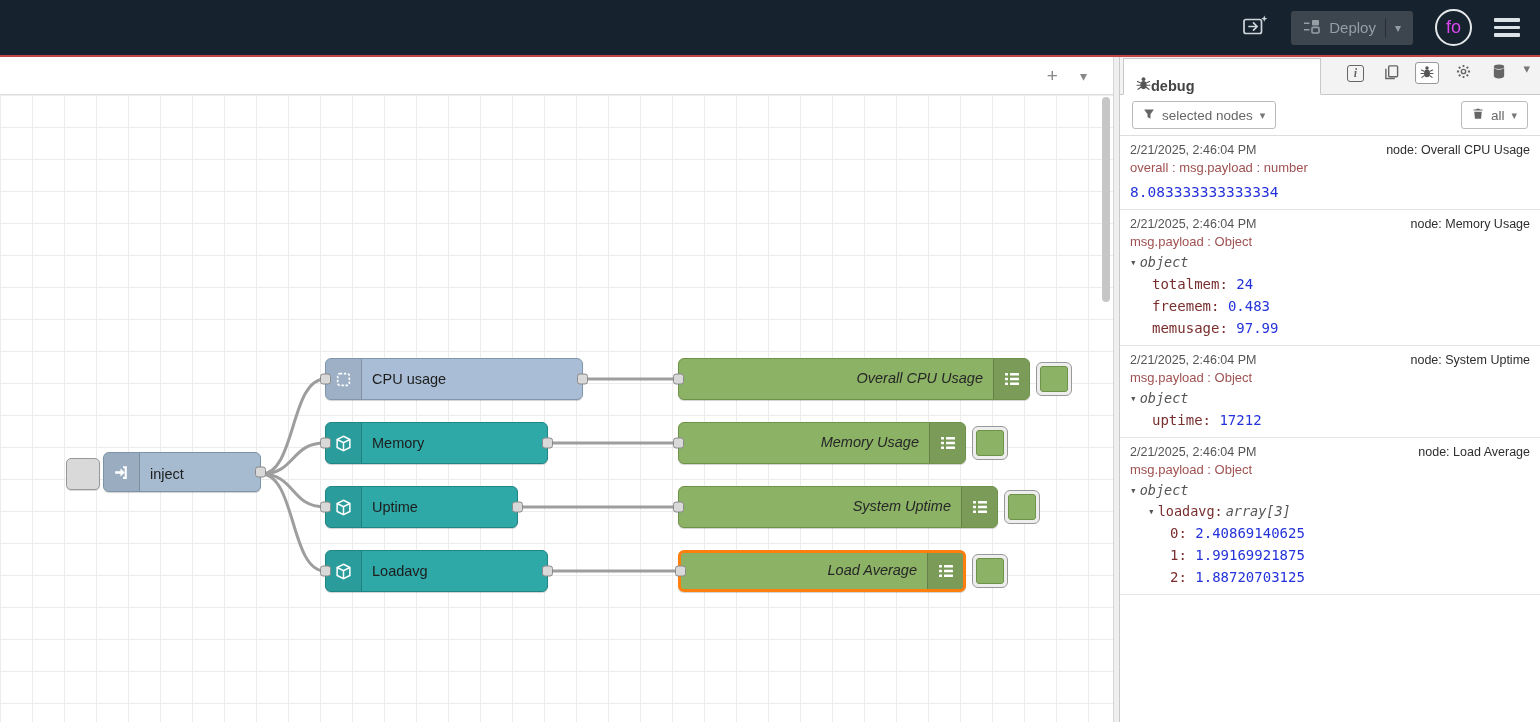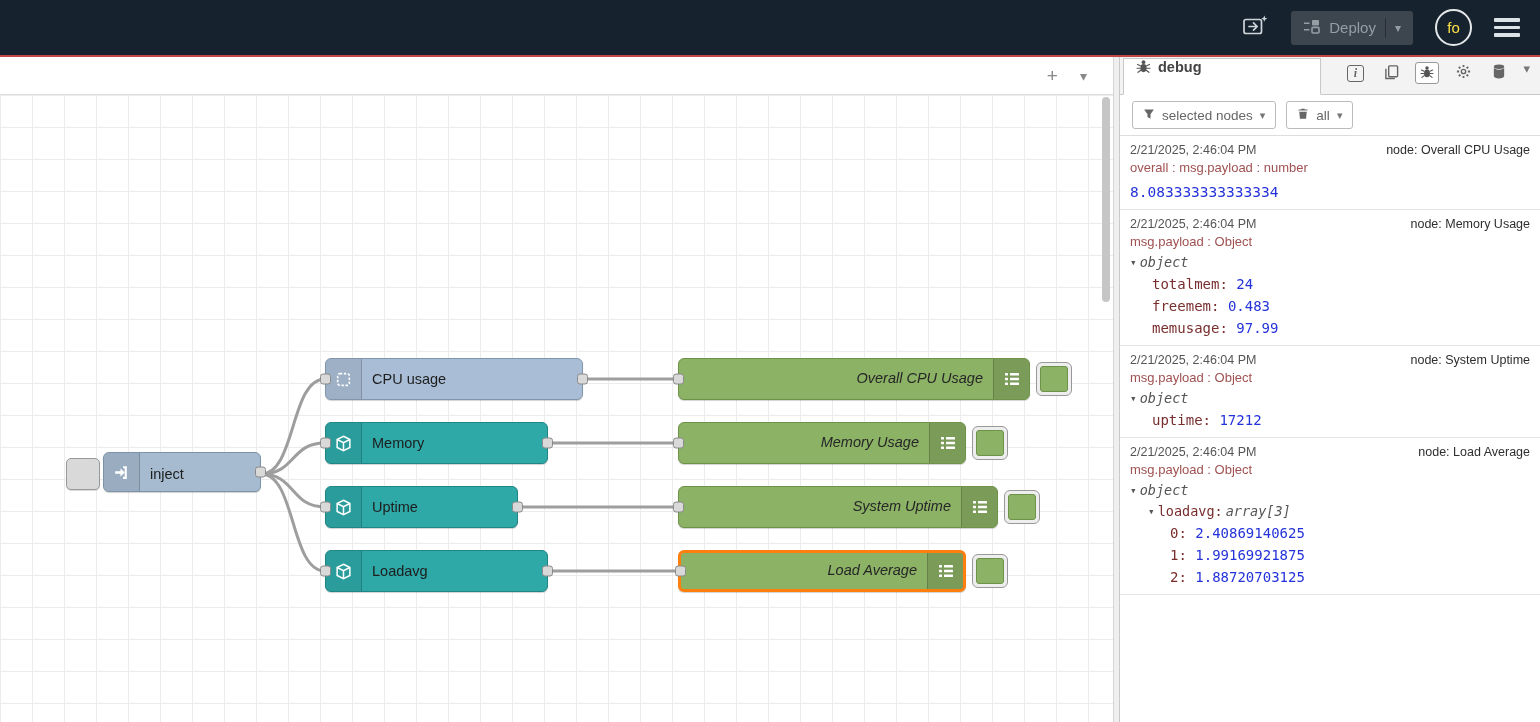--- a/index.html
+++ b/index.html
@@ -15,22 +15,22 @@
 
   
   .header{position:absolute;left:0;top:0;right:0;height:57px;background:var(--header);
     border-bottom:2px solid var(--redline);display:flex;align-items:center;justify-content:flex-end;
     gap:22px;padding:0 20px;}
   .hbtn{background:none;border:none;color:#cdd5db;cursor:pointer;display:flex;align-items:center}
   .deploy{display:flex;align-items:center;gap:9px;background:#3d464f;color:#959da5;height:34px;
     padding:0 12px;border-radius:3px;font-size:15px;border:none;cursor:default}
   .dsep{width:1px;height:20px;background:rgba(0,0,0,0.35)}
   .deploy .caret{font-size:12px;color:#959da5}
-  .avatar{width:37px;height:37px;border:2px solid #e4e8ea;border-radius:50%;color:#fde047;
-    display:flex;align-items:center;justify-content:center;font-size:15px;cursor:pointer}
+  .avatar{width:37px;height:37px;border:2px solid #e4e8ea;border-radius:50%;color:#d946ef;
+    display:flex;align-items:center;justify-content:center;font-size:18px;cursor:pointer}
   .menu{width:26px;background:none;border:none;cursor:pointer;display:flex;flex-direction:column;gap:4px}
   .menu span{display:block;height:3.5px;background:#dde2e6;border-radius:1px}
 
   
   .workspace{position:absolute;left:0;top:57px;width:1113px;bottom:0;background:#fff}
   .ws-toolbar{position:absolute;left:0;top:0;right:0;height:38px;background:#fff;border-bottom:1px solid #ddd;
     display:flex;align-items:center;justify-content:flex-end;gap:22px;padding:0 26px;z-index:6}
   .ws-toolbar button{background:none;border:none;color:#888;font-size:19px;cursor:pointer;line-height:1}
   .ws-toolbar .caret{font-size:14px}
   .canvas{position:absolute;left:0;top:38px;right:0;bottom:0;background-color:#fff;
@@ -61,29 +61,29 @@
   .dbg-toggle{position:absolute;width:36px;height:34px;background:#eee;border:1px solid #999;border-radius:6px;padding:3px;cursor:pointer}
   .dbg-toggle .inner{display:block;width:100%;height:100%;background:var(--green);border:1px solid var(--green-bd);border-radius:3px}
 
   
   .divider{position:absolute;left:1113px;top:57px;width:7px;bottom:0;background:#efefef;border-left:1px solid #d5d5d5;border-right:1px solid #c9c9c9;cursor:col-resize}
 
   
   .sidebar{position:absolute;left:1120px;top:57px;right:0;bottom:0;background:#fff;display:flex;flex-direction:column}
   .sb-tabs{height:38px;background:#f3f3f3;border-bottom:1px solid #c9c9c9;display:flex;align-items:flex-end;flex-shrink:0}
   .sb-tab{height:37px;margin-left:3px;margin-bottom:-1px;background:#fff;border:1px solid #c9c9c9;border-bottom:1px solid #fff;
-    width:198px;display:flex;align-items:flex-start;gap:7px;padding:0 12px;font-size:14.5px;font-weight:700;color:#444;cursor:pointer}
+    width:198px;display:flex;align-items:flex-end;padding:0 12px;font-size:14.5px;font-weight:700;color:#444;cursor:pointer}
   .sb-icons{display:flex;align-items:center;gap:12px;margin-left:auto;padding:0 10px 9px 0;color:#666}
   .icon-btn{background:none;border:none;color:#666;cursor:pointer;display:flex;align-items:center;justify-content:center;width:24px;height:22px}
   .icon-btn.active{border:1px solid #999;border-radius:3px;background:#fff}
   .info-box{display:inline-flex;align-items:center;justify-content:center;width:17px;height:17px;border:1.5px solid #666;border-radius:3px;
     font-family:"Liberation Serif",serif;font-style:italic;font-weight:700;font-size:12px;line-height:1}
   .sb-caret{color:#777;font-size:13px;background:none;border:none;cursor:pointer;padding-bottom:9px}
 
-  .sb-filter{height:41px;border-bottom:1px solid #ddd;display:flex;align-items:center;justify-content:flex-start;gap:10px;padding:0 12px;flex-shrink:0}
+  .sb-filter{height:41px;border-bottom:1px solid #ddd;display:flex;align-items:center;justify-content:space-between;gap:10px;padding:0 12px;flex-shrink:0}
   .filter-btn{display:flex;align-items:center;gap:7px;height:28px;padding:0 10px;border:1px solid #bbb;border-radius:3px;
     background:#fff;color:#666;font-size:13.5px;cursor:pointer}
   .filter-btn .caret{font-size:11px;color:#777}
 
   .sb-messages{flex:1;overflow:hidden}
   .msg{padding:7px 10px 9px;border-bottom:1px solid #e4e4e4}
   .msg-head{display:flex;justify-content:space-between;align-items:center;font-size:12.5px;color:#555;gap:8px}
   .node-ref{color:#2e2e2e;white-space:nowrap}
   .ts{white-space:nowrap}
   .msg-meta{margin-top:3px;font-size:13px;color:var(--meta)}

